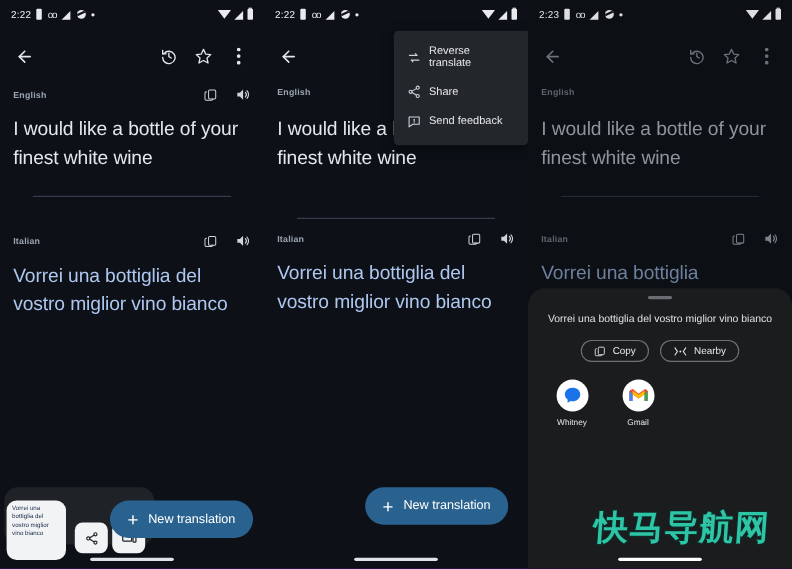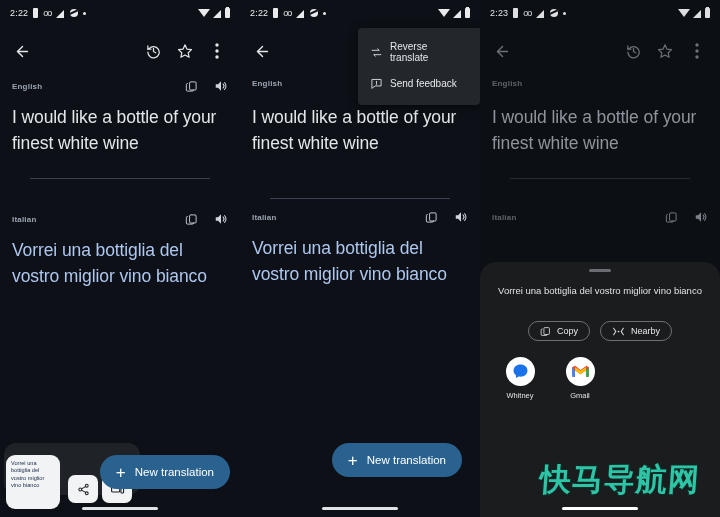--- a/index.html
+++ b/index.html
@@ -92,21 +92,21 @@
     background:#23262b; border-radius:4px 0 4px 4px; padding:6px 0 8px 0;
     box-shadow:0 2px 10px rgba(0,0,0,.6);
   }
   .menu-item { display:flex; align-items:center; gap:7px; padding:7px 12px; font-size:10px; color:#e6e8ec; }
   .sheet {
     position:absolute; left:0; right:0; bottom:0; top:262px;
     background:#1b1c1e; border-radius:16px 16px 0 0;
   }
   .grabber { width:22px; height:3px; border-radius:2px; background:#6a6d73; margin:7px auto 0; }
   .sheet-text { margin:12px 14px 0; font-size:9.5px; color:#dfe1e5; text-align:center; line-height:13px; }
-  .sheet-actions { display:flex; gap:10px; justify-content:center; margin-top:24px; }
+  .sheet-actions { display:flex; gap:10px; justify-content:center; margin-top:12px; }
   .pillbtn {
     display:flex; align-items:center; gap:6px; height:20px; padding:0 11px;
     border:1px solid #6d7075; border-radius:10px; font-size:9px; color:#e6e8ec;
   }
   .contacts { display:flex; padding:26px 0 0 14px; }
   .contact { width:52px; text-align:center; }
   .avatar {
     width:34px; height:34px; border-radius:50%; margin:0 auto;
     background:radial-gradient(circle at 50% 35%, #e6cdbb 0%, #d3b49c 45%, #8c7663 100%);
     position:relative; overflow:visible;
@@ -325,20 +325,32 @@
         <span>
           <svg width="13" height="13" viewBox="0 0 24 24" fill="none" stroke="#cfd4db" stroke-width="1.8" stroke-linecap="round" stroke-linejoin="round">
               <path d="M4 8h13l-3-3"></path>
               <path d="M20 16H7l3 3"></path>
             </svg>
         </span>
         <span>Reverse translate</span>
       </div>
       <div class="menu-item">
         <span>
+          <svg width="13" height="13" viewBox="0 0 24 24" fill="none" stroke="#cfd4db" stroke-width="1.8" stroke-linecap="round">
+              <circle cx="18" cy="5" r="2.6"></circle>
+              <circle cx="6" cy="12" r="2.6"></circle>
+              <circle cx="18" cy="19" r="2.6"></circle>
+              <path d="M8.4 10.8l7.2-4.2"></path>
+              <path d="M8.4 13.2l7.2 4.2"></path>
+            </svg>
+        </span>
+        <span>Share</span>
+      </div>
+      <div class="menu-item">
+        <span>
           <svg width="13" height="13" viewBox="0 0 24 24" fill="none" stroke="#cfd4db" stroke-width="1.8" stroke-linejoin="round">
               <path d="M3.5 4.5h17v12h-11l-6 4.5z"></path>
               <path d="M12 8v4" stroke-linecap="round"></path>
               <path d="M12 14.2v.1" stroke-linecap="round"></path>
             </svg>
         </span>
         <span>Send feedback</span>
       </div>
     </div>
 
@@ -417,20 +429,21 @@
         <span>
           <svg width="14" height="14" viewBox="0 0 24 24" fill="#7d828a">
               <path d="M3 9v6h4l5 5V4L7 9H3z"></path>
               <path d="M15.5 8.5a5 5 0 0 1 0 7" stroke="#7d828a" stroke-width="1.8" fill="none" stroke-linecap="round"></path>
               <path d="M18 6a8.5 8.5 0 0 1 0 12" stroke="#7d828a" stroke-width="1.8" fill="none" stroke-linecap="round"></path>
             </svg>
         </span>
       </div>
     </div>
 
+    <div class="big-text" style="top:235px; color:#6d7f9c;">Vorrei una bottiglia</div>
 
     <div class="sheet">
       <div class="grabber"></div>
       <div class="sheet-text">Vorrei una bottiglia del vostro miglior vino bianco</div>
 
       <div class="sheet-actions">
         <div class="pillbtn">
           <span>
             <svg width="11" height="11" viewBox="0 0 24 24" fill="none" stroke="#dfe1e5" stroke-width="1.8">
                 <rect x="8.5" y="3.5" width="12" height="15" rx="2"></rect>

